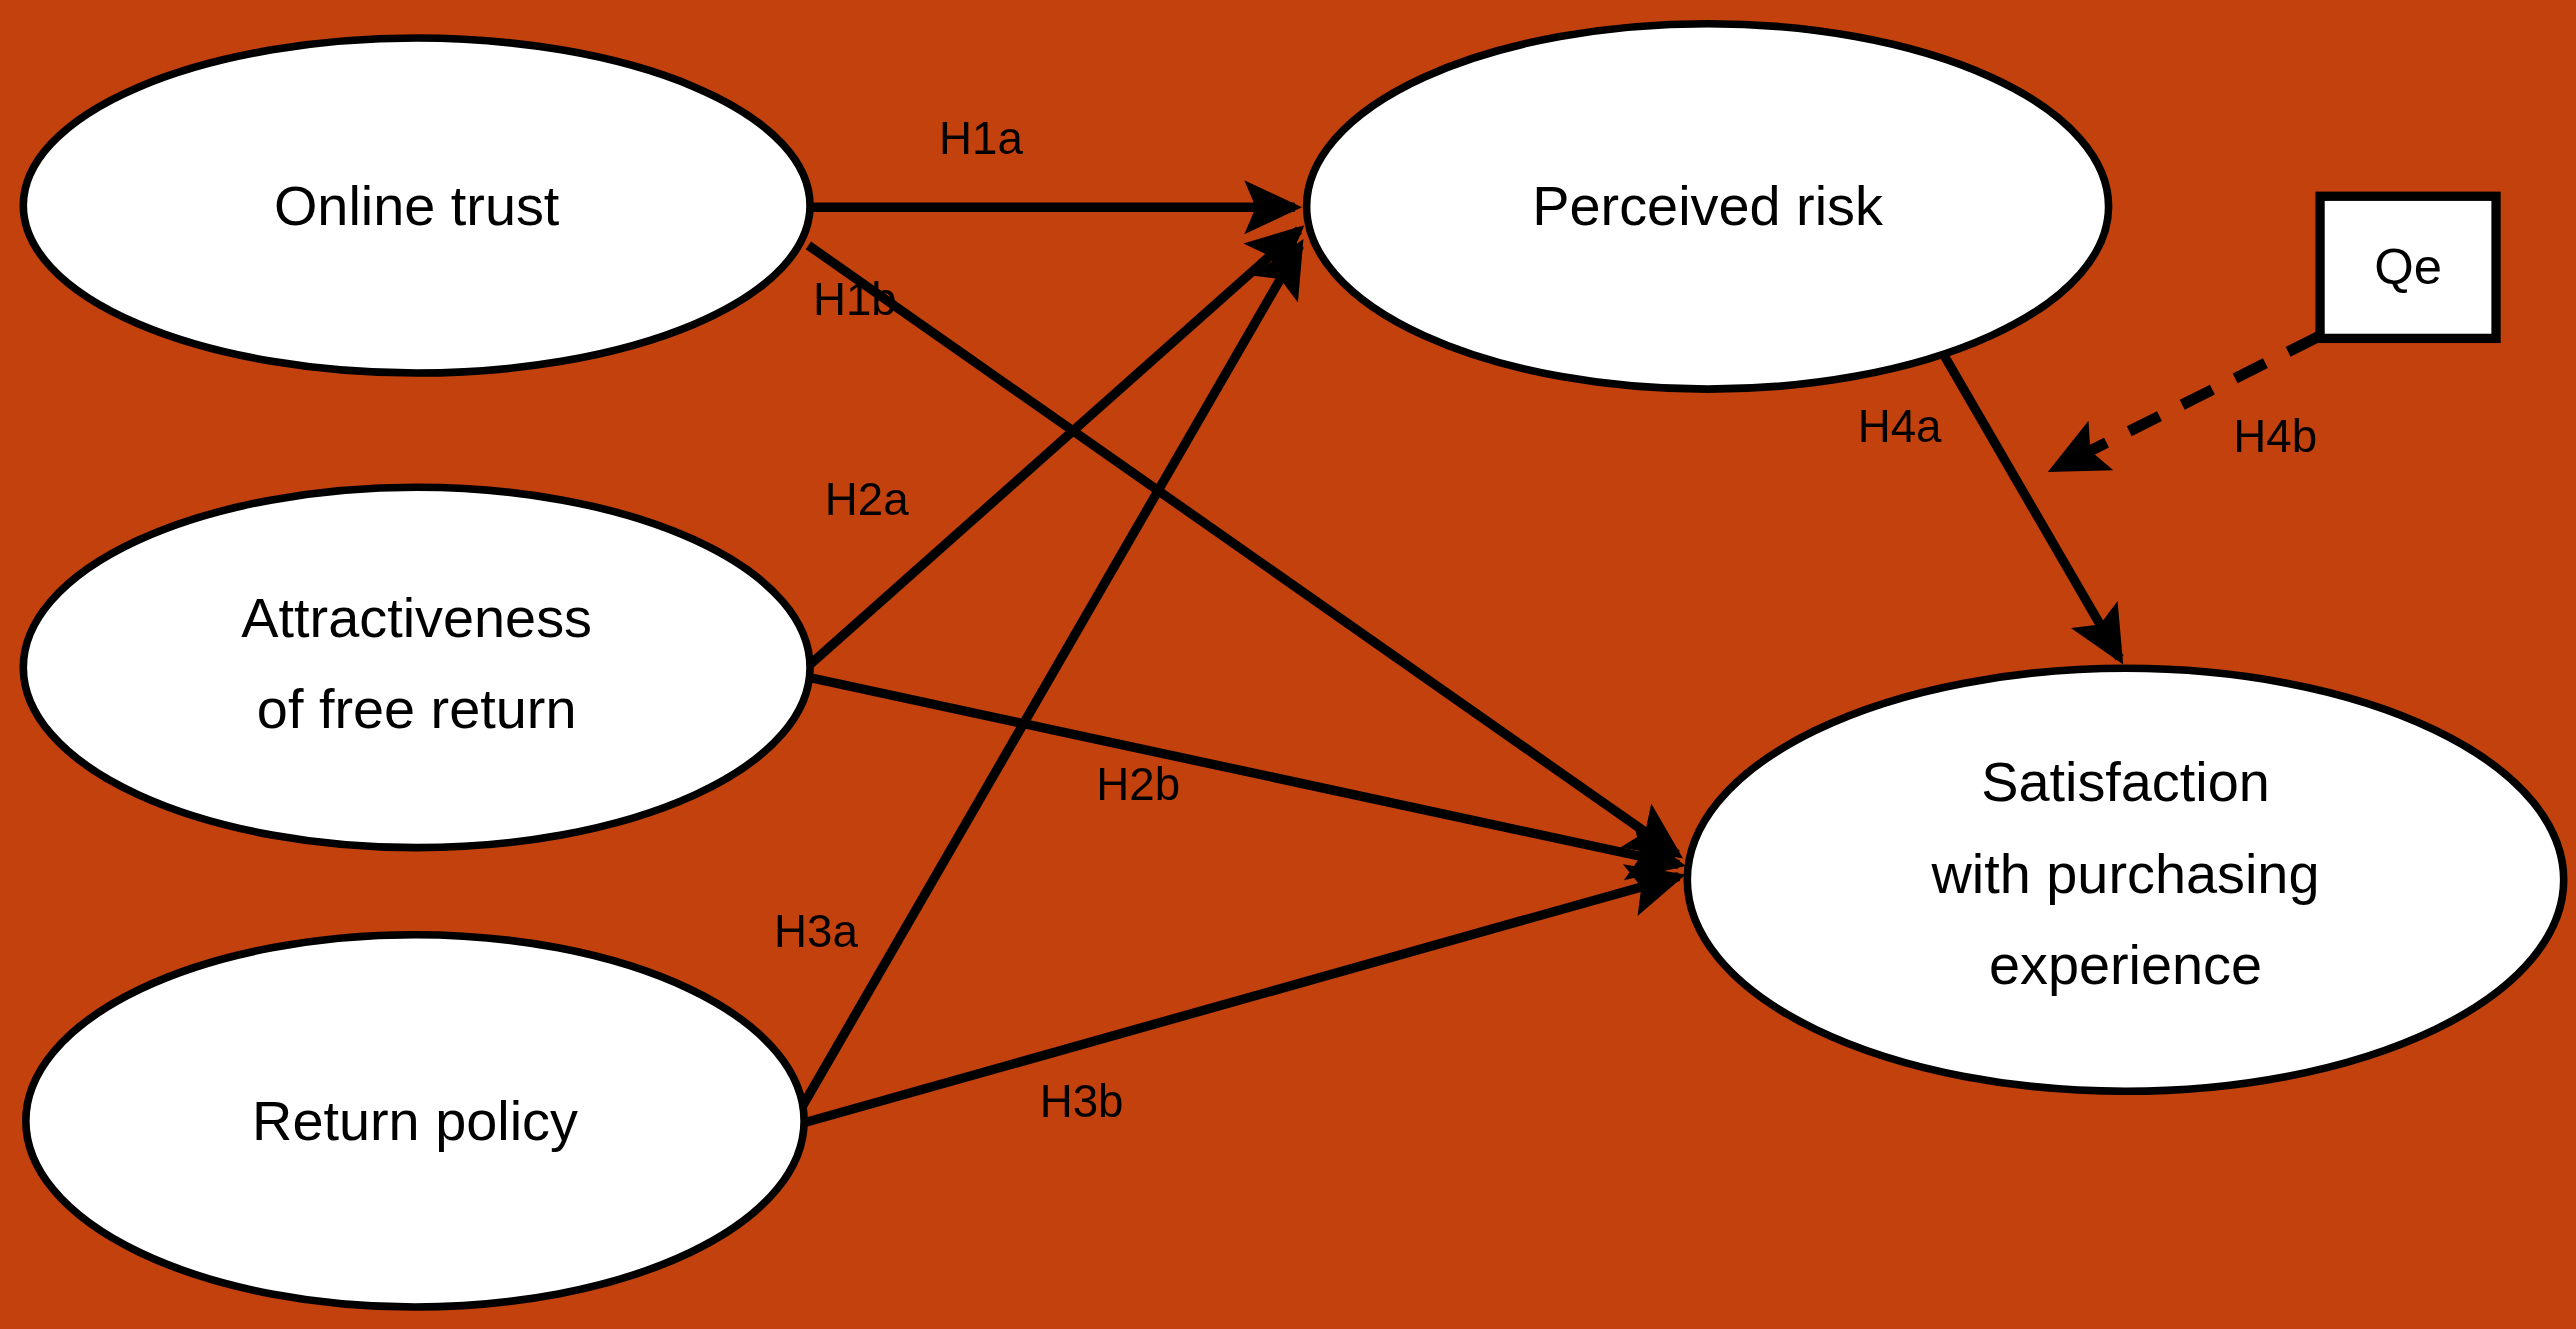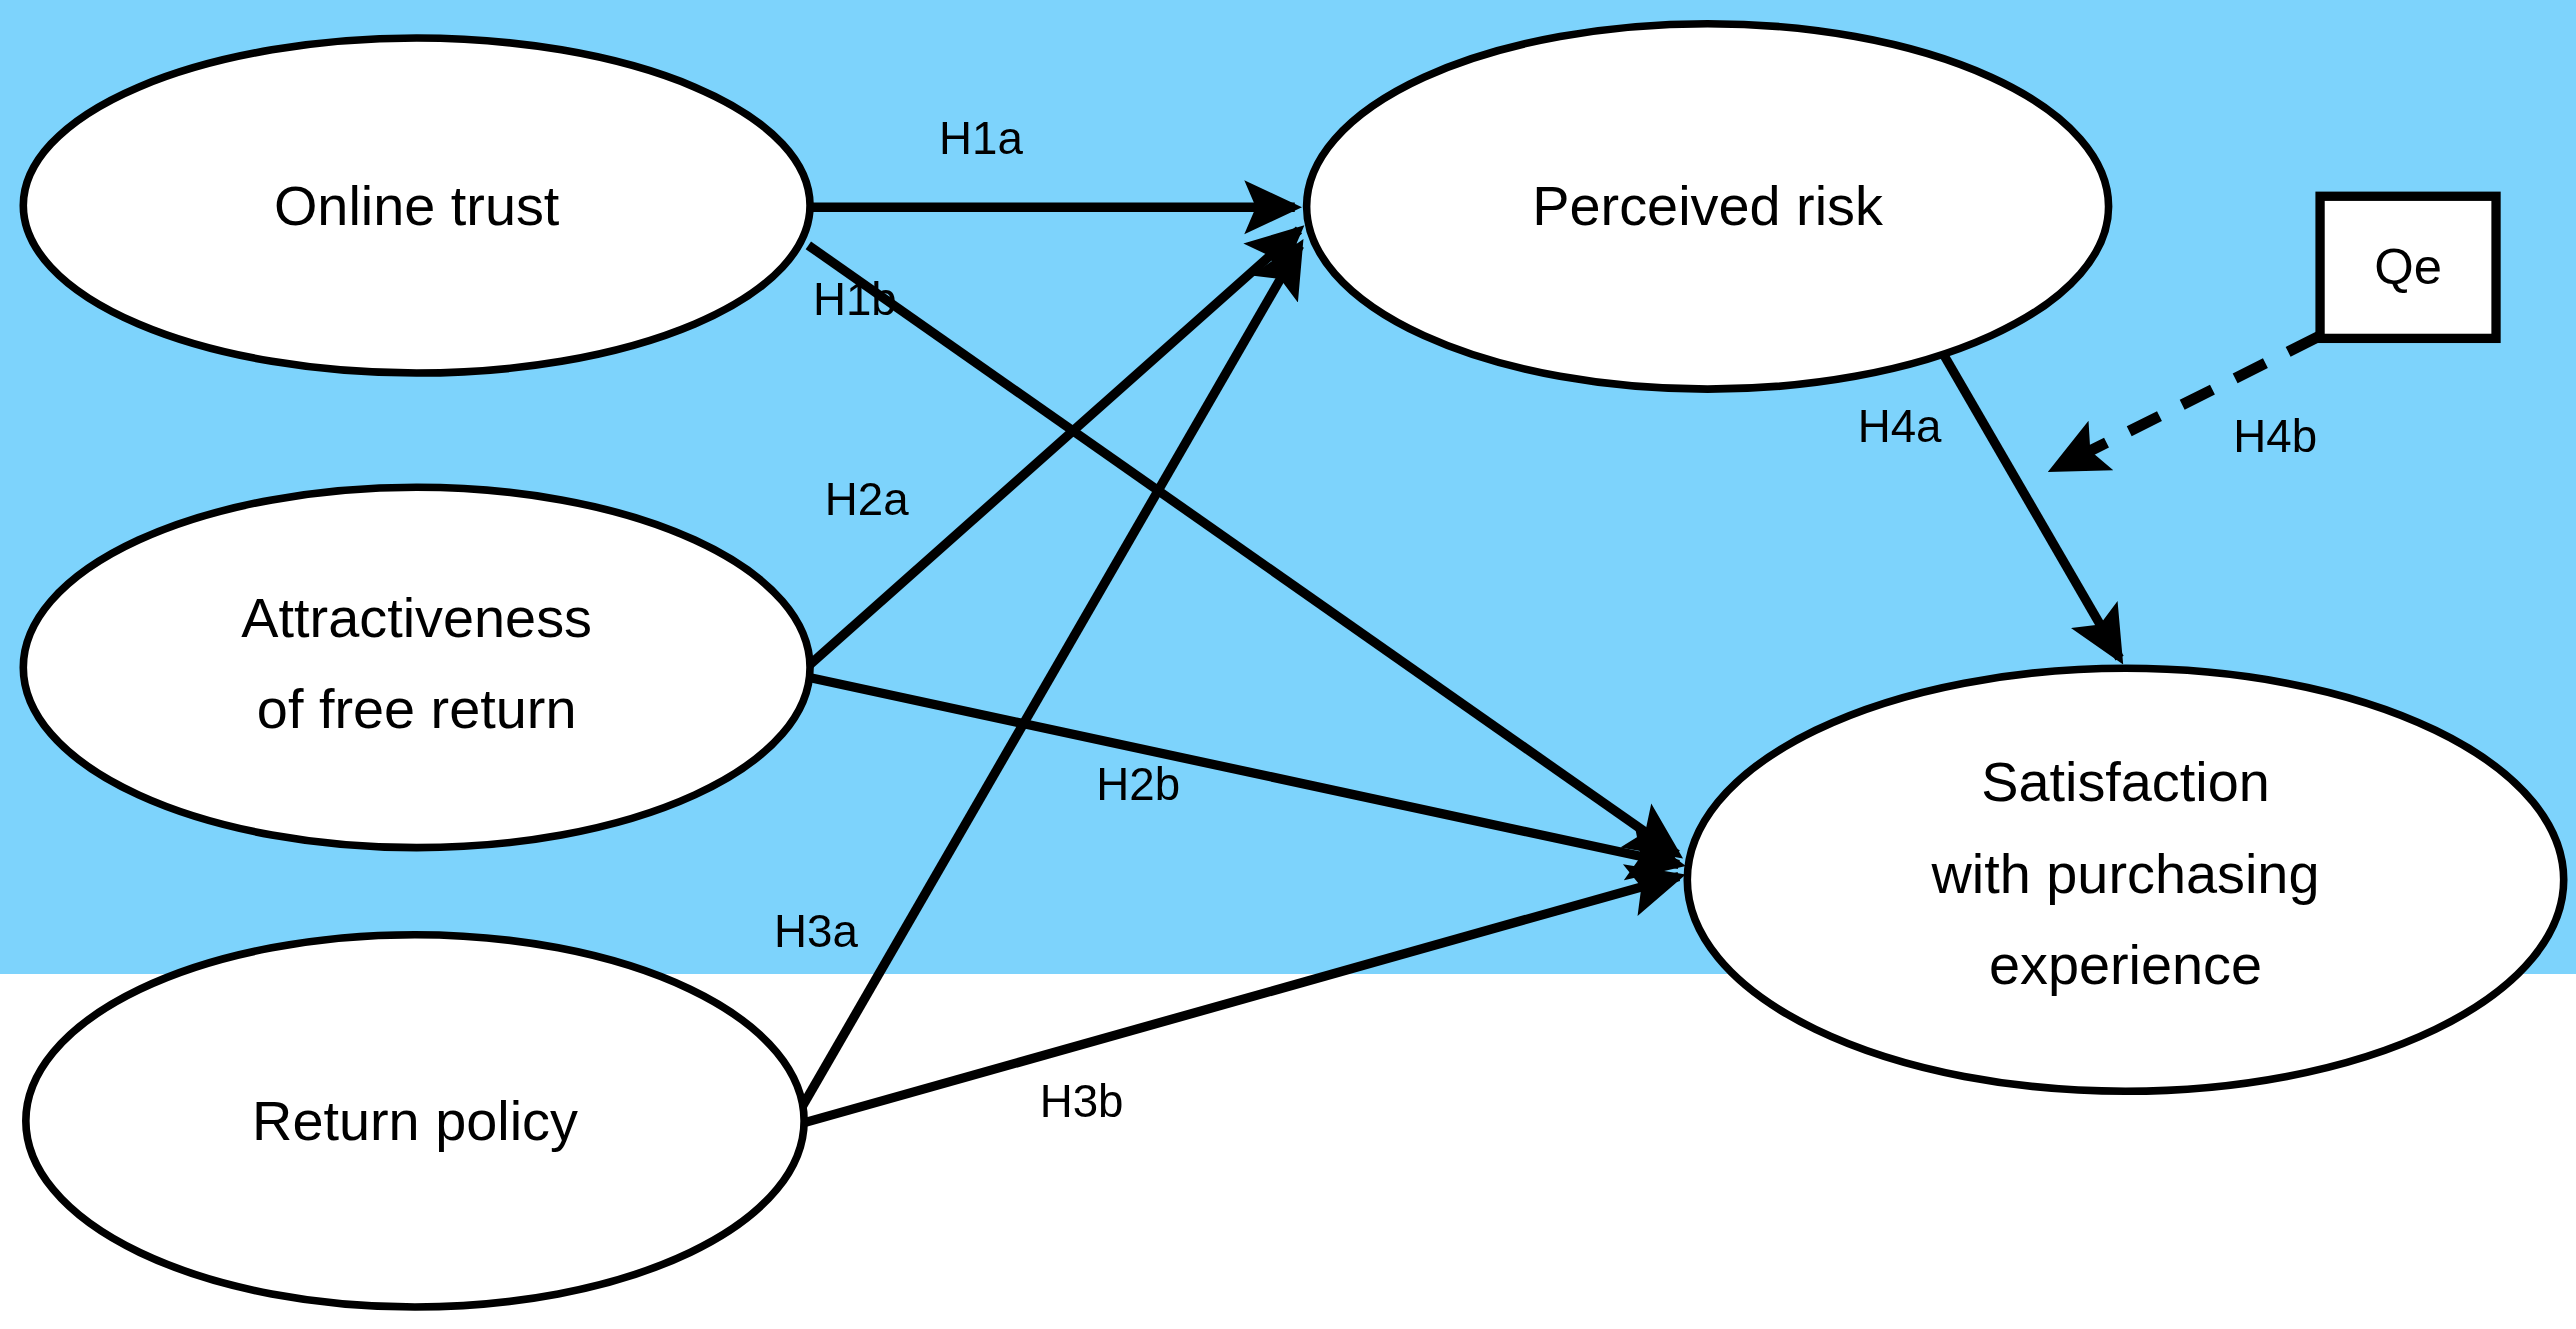--- a/index.html
+++ b/index.html
@@ -10,22 +10,22 @@
   }
   body {
     width: 2576px;
     height: 1329px;
     font-family: "Liberation Sans", sans-serif;
     overflow: hidden;
   }
   #diagram-root {
     position: relative;
     width: 2576px;
-    height: 974px;
-    background: #7dd3fc;
+    height: 1329px;
+    background: #c2410c;
   }
   svg#model-svg {
     display: block;
     width: 2576px;
     height: 1329px;
   }
   .node-shape {
     fill: #ffffff;
     stroke: #000000;
     stroke-width: 9;

